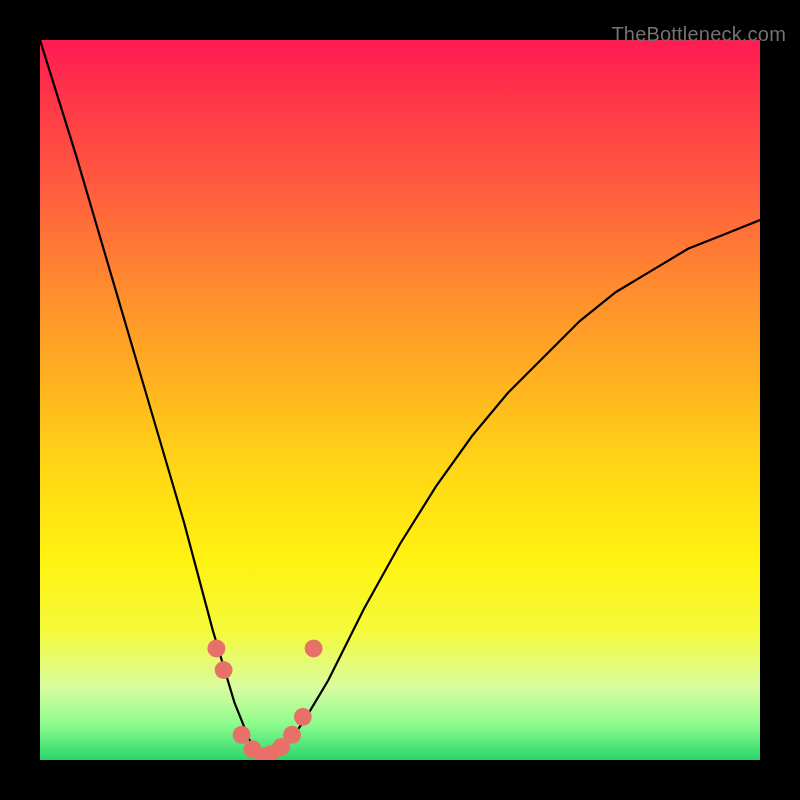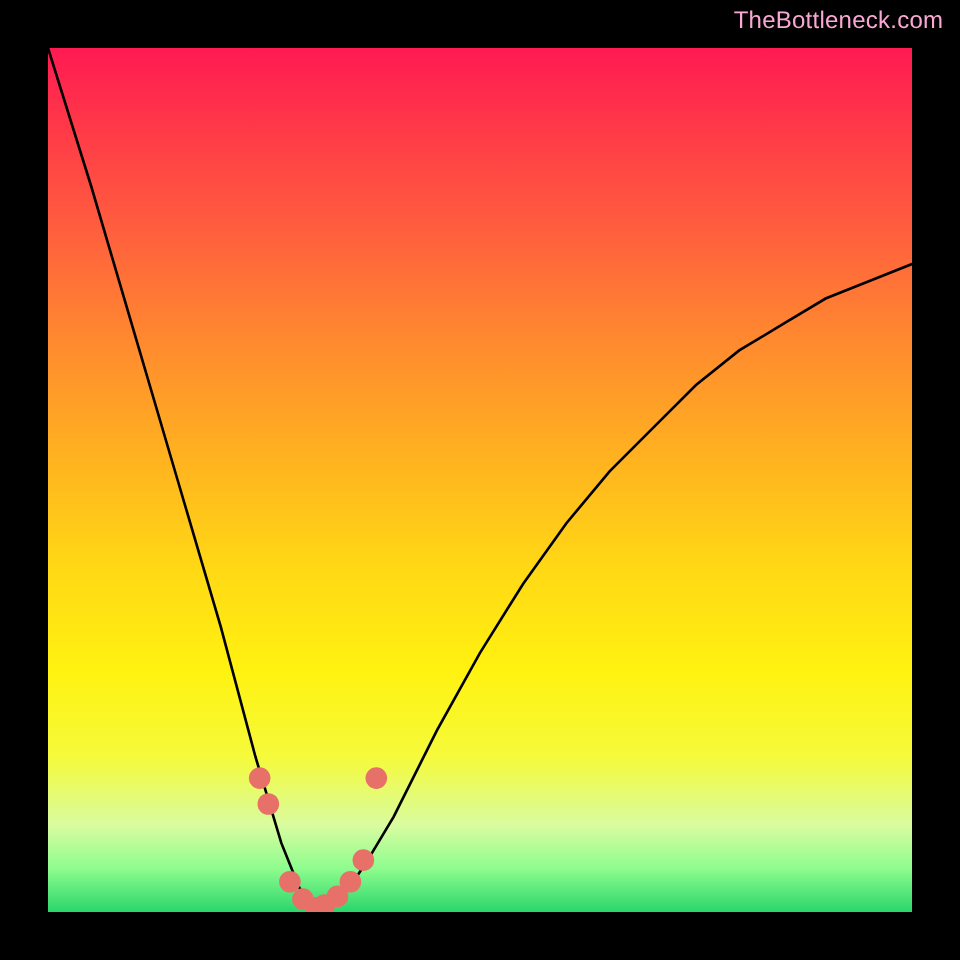--- a/index.html
+++ b/index.html
@@ -35,23 +35,23 @@
       #ffd815 60%,
       #fff210 72%,
       #f5fa3a 82%,
       #d8fca0 90%,
       #8efc8e 95%,
       #29d66b 100%
     );
   }
   .watermark {
     position: absolute;
-    top: 6px;
+    top: 23px;
     right: 14px;
-    color: #f9a8d4;
+    color: #737373;
     font-size: 20px;
     font-weight: 500;
     letter-spacing: 0.2px;
     user-select: none;
   }
   svg {
     position: absolute;
     left: 0;
     top: 0;
   }

